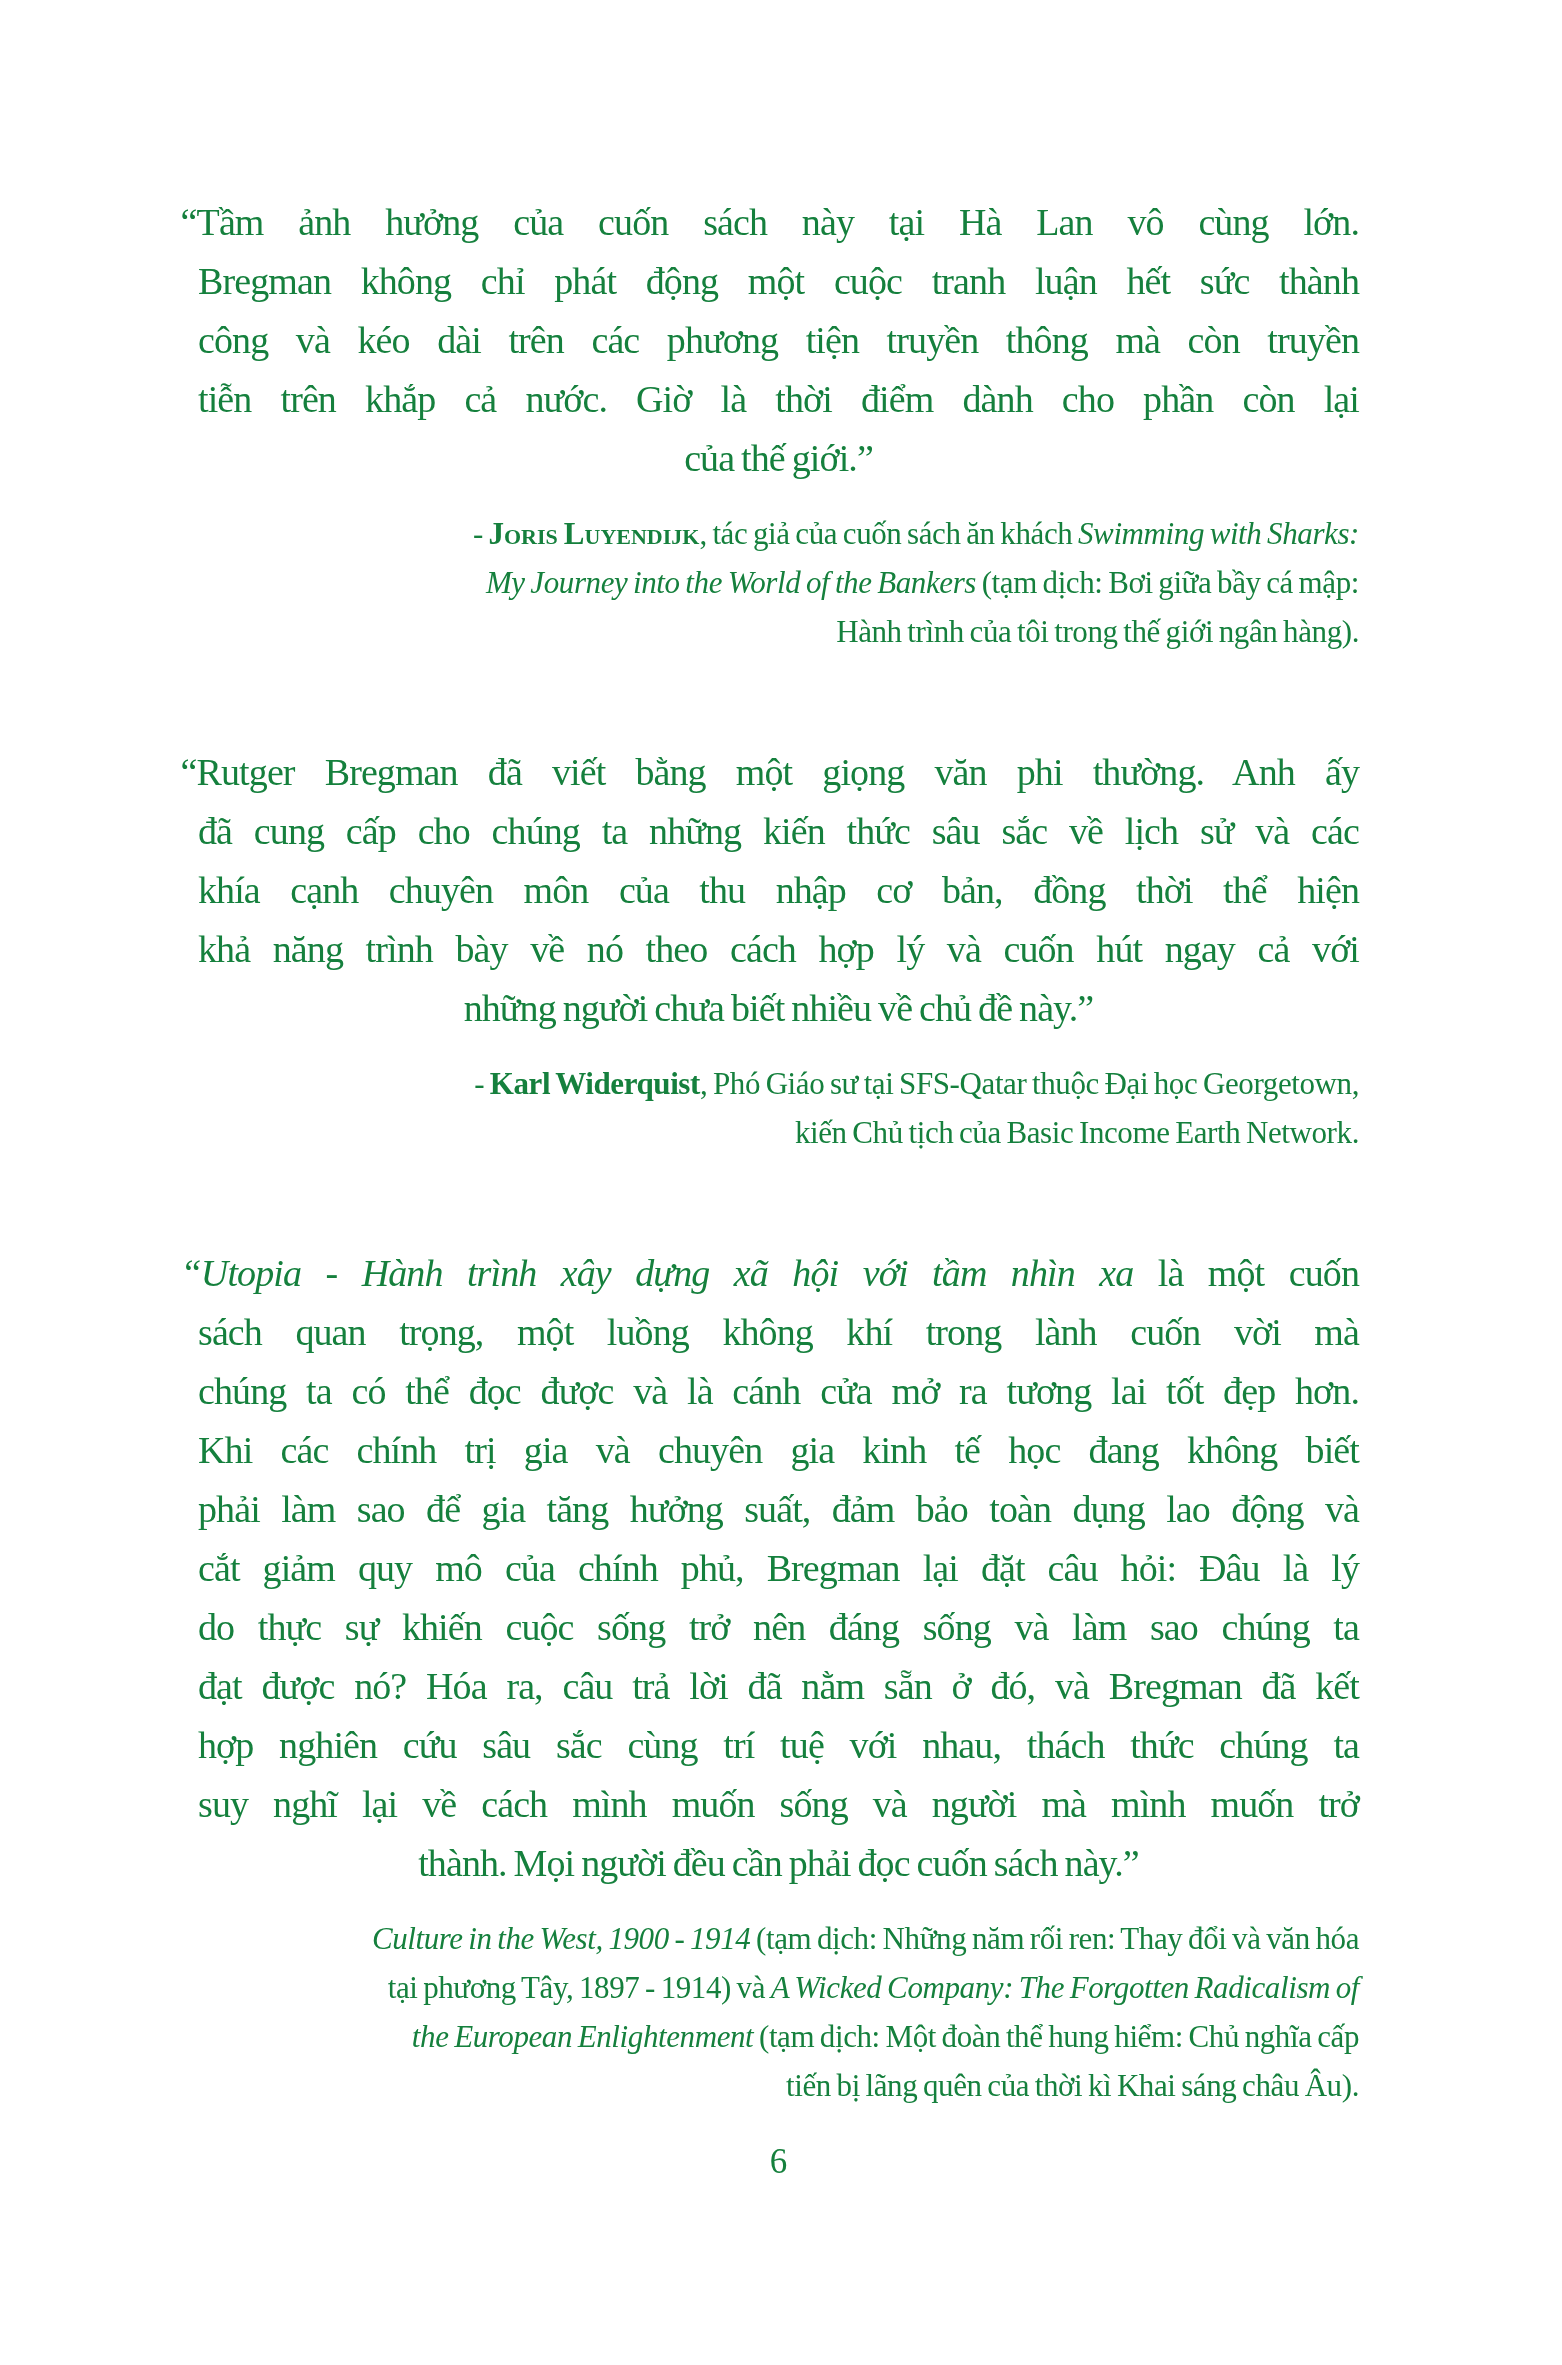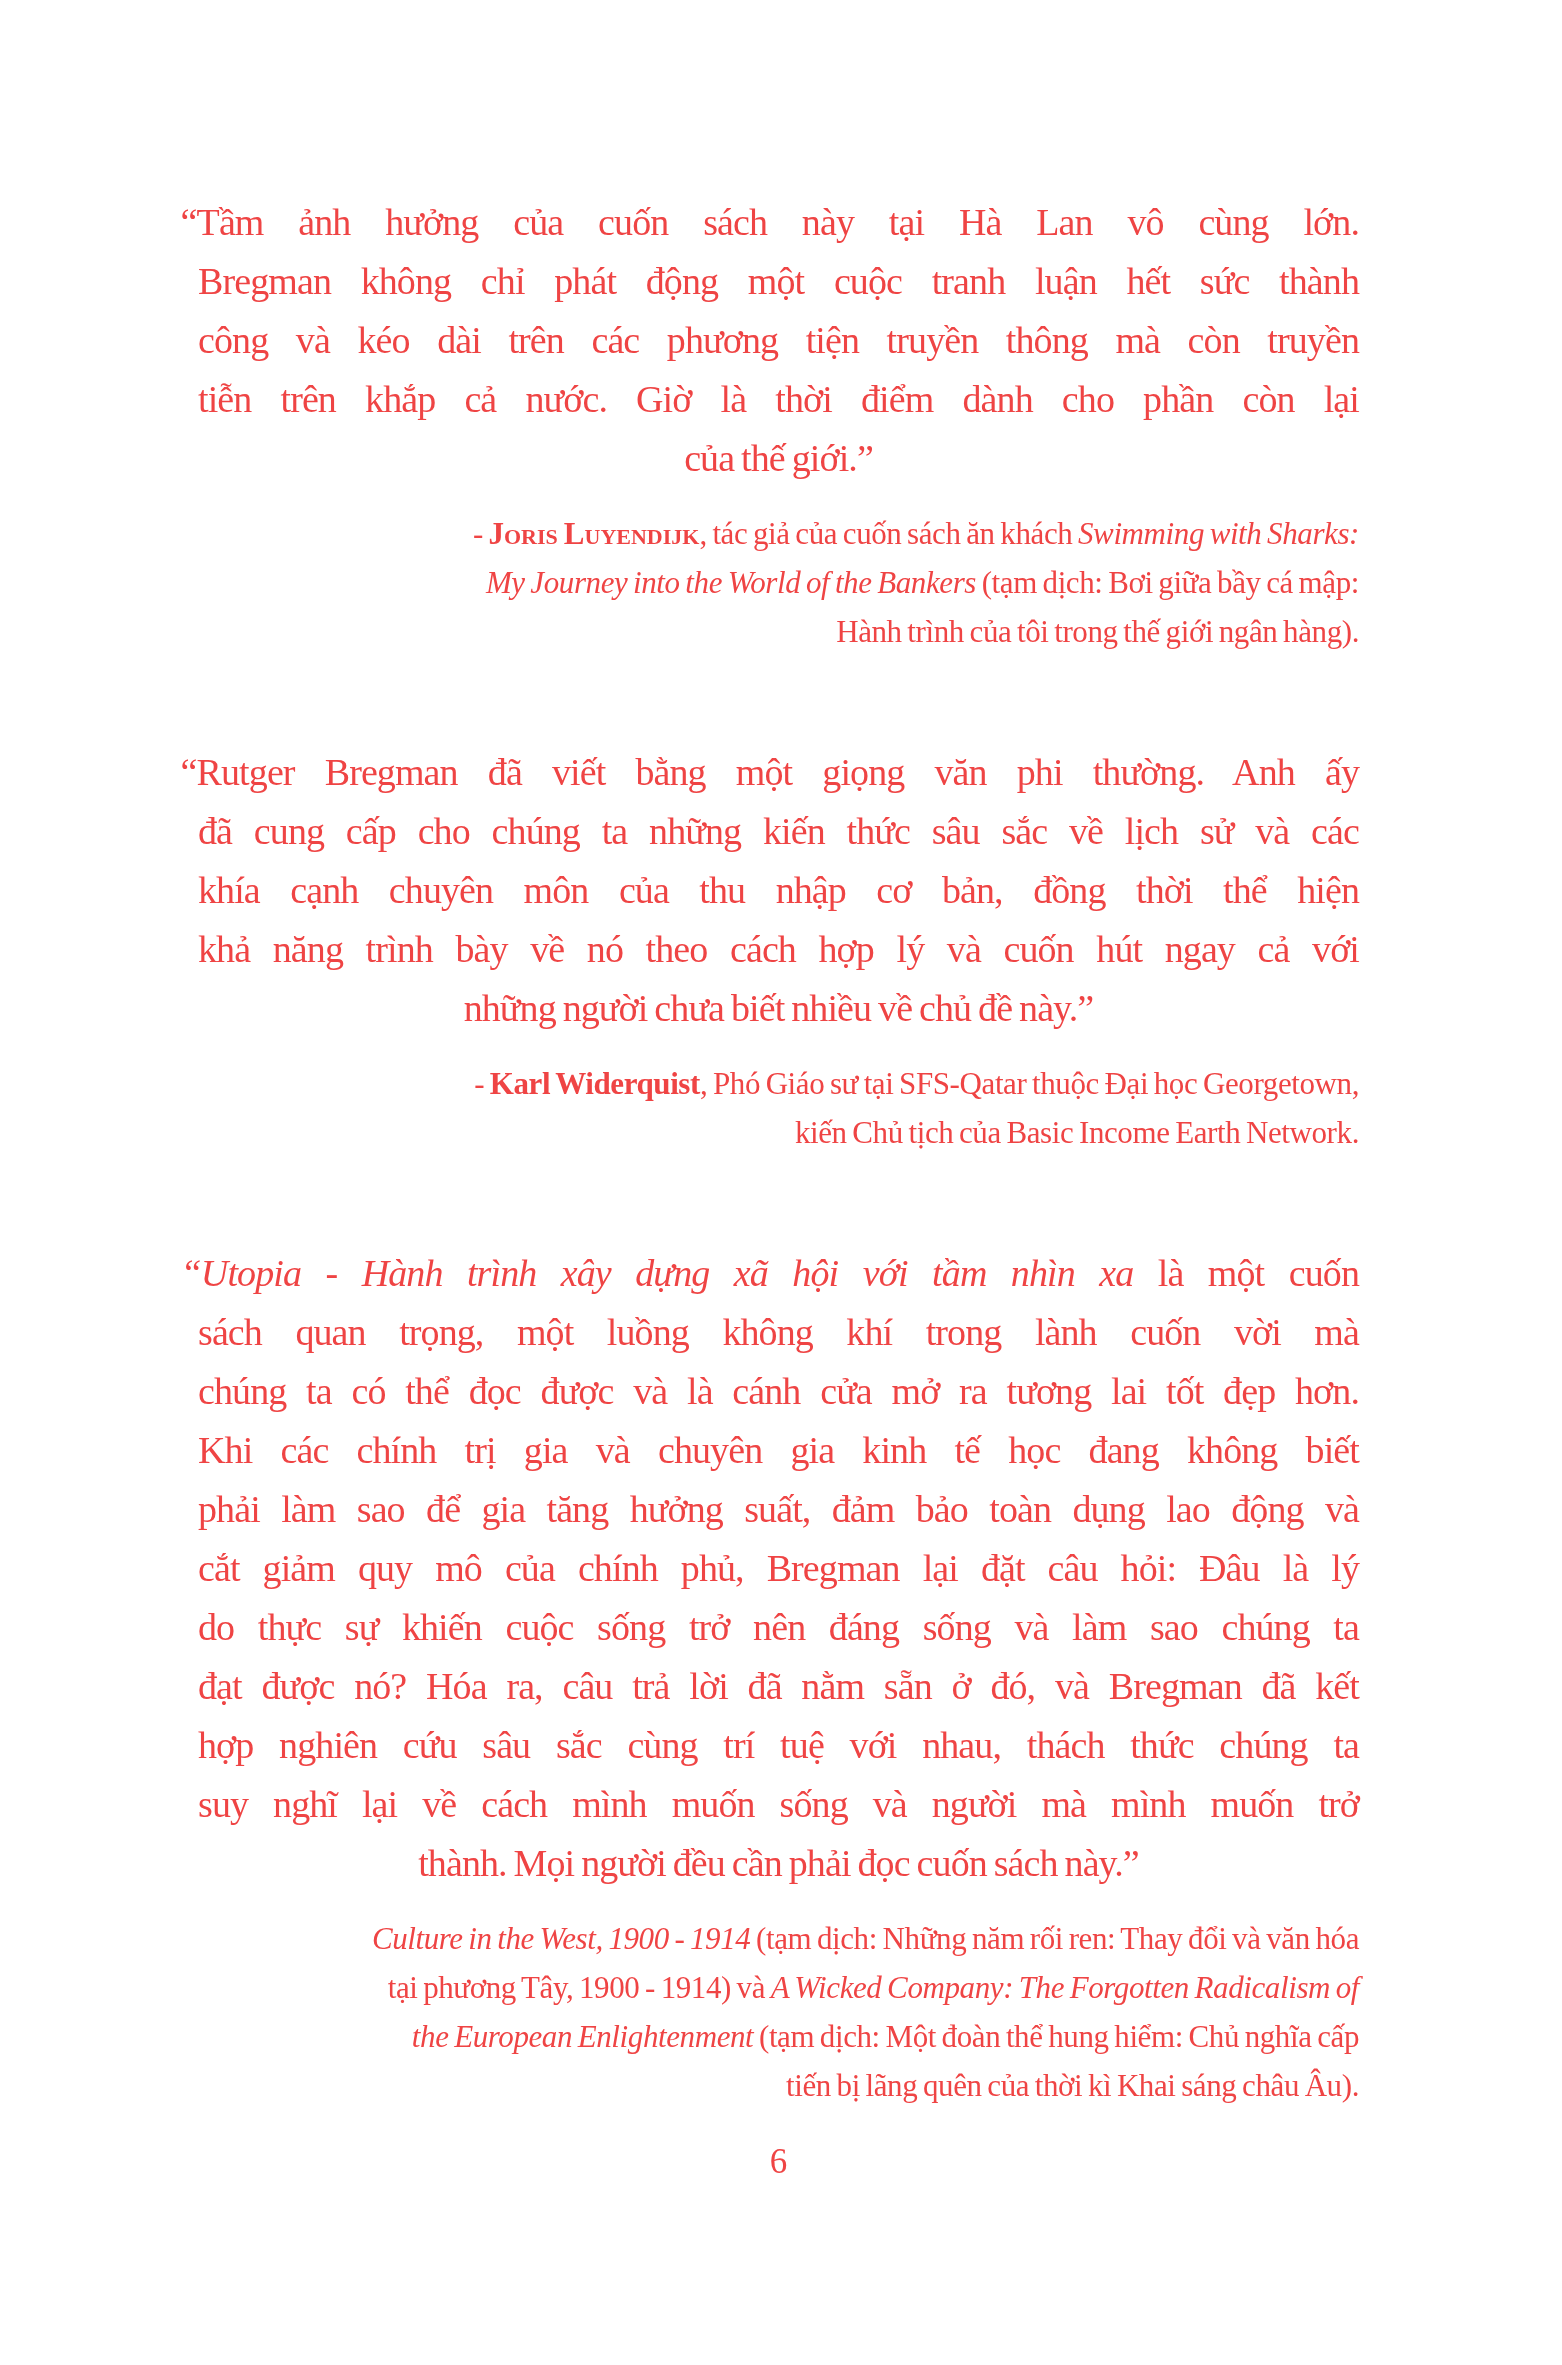--- a/index.html
+++ b/index.html
@@ -5,21 +5,21 @@
   html, body {
     margin: 0;
     padding: 0;
     background: #e8e8e8;
   }
   .page {
     position: relative;
     width: 1563px;
     height: 2366px;
     background: #ffffff;
-    color: #ef4444;
+    color: #15803d;
     font-family: "Liberation Serif", "DejaVu Serif", serif;
     overflow: hidden;
   }
   .content {
     position: absolute;
     top: 0;
     left: 198px;
     width: 1161px;
     padding-top: 193px;
   }
@@ -114,21 +114,21 @@
           <div class="text-line justified"><span class="run-n">phải làm sao để gia tăng hưởng suất, đảm bảo toàn dụng lao động và</span></div>
           <div class="text-line justified"><span class="run-n">cắt giảm quy mô của chính phủ, Bregman lại đặt câu hỏi: Đâu là lý</span></div>
           <div class="text-line justified"><span class="run-n">do thực sự khiến cuộc sống trở nên đáng sống và làm sao chúng ta</span></div>
           <div class="text-line justified"><span class="run-n">đạt được nó? Hóa ra, câu trả lời đã nằm sẵn ở đó, và Bregman đã kết</span></div>
           <div class="text-line justified"><span class="run-n">hợp nghiên cứu sâu sắc cùng trí tuệ với nhau, thách thức chúng ta</span></div>
           <div class="text-line justified"><span class="run-n">suy nghĩ lại về cách mình muốn sống và người mà mình muốn trở</span></div>
           <div class="text-line"><span class="run-n">thành. Mọi người đều cần phải đọc cuốn sách này.”</span></div>
         </div>
       <div class="attribution">
           <div class="text-line"><span class="run-i">Culture in the West, 1900 - 1914</span><span class="run-n"> (tạm dịch: Những năm rối ren: Thay đổi và văn hóa</span></div>
-          <div class="text-line"><span class="run-n">tại phương Tây, 1900 - 1914) và </span><span class="run-i">A Wicked Company: The Forgotten Radicalism of</span></div>
+          <div class="text-line"><span class="run-n">tại phương Tây, 1897 - 1914) và </span><span class="run-i">A Wicked Company: The Forgotten Radicalism of</span></div>
           <div class="text-line"><span class="run-i">the European Enlightenment</span><span class="run-n"> (tạm dịch: Một đoàn thể hung hiểm: Chủ nghĩa cấp</span></div>
           <div class="text-line"><span class="run-n">tiến bị lãng quên của thời kì Khai sáng châu Âu).</span></div>
         </div>
     </section>
 
     <div class="page-number">6</div>
 
   </div>
 </div>
 

